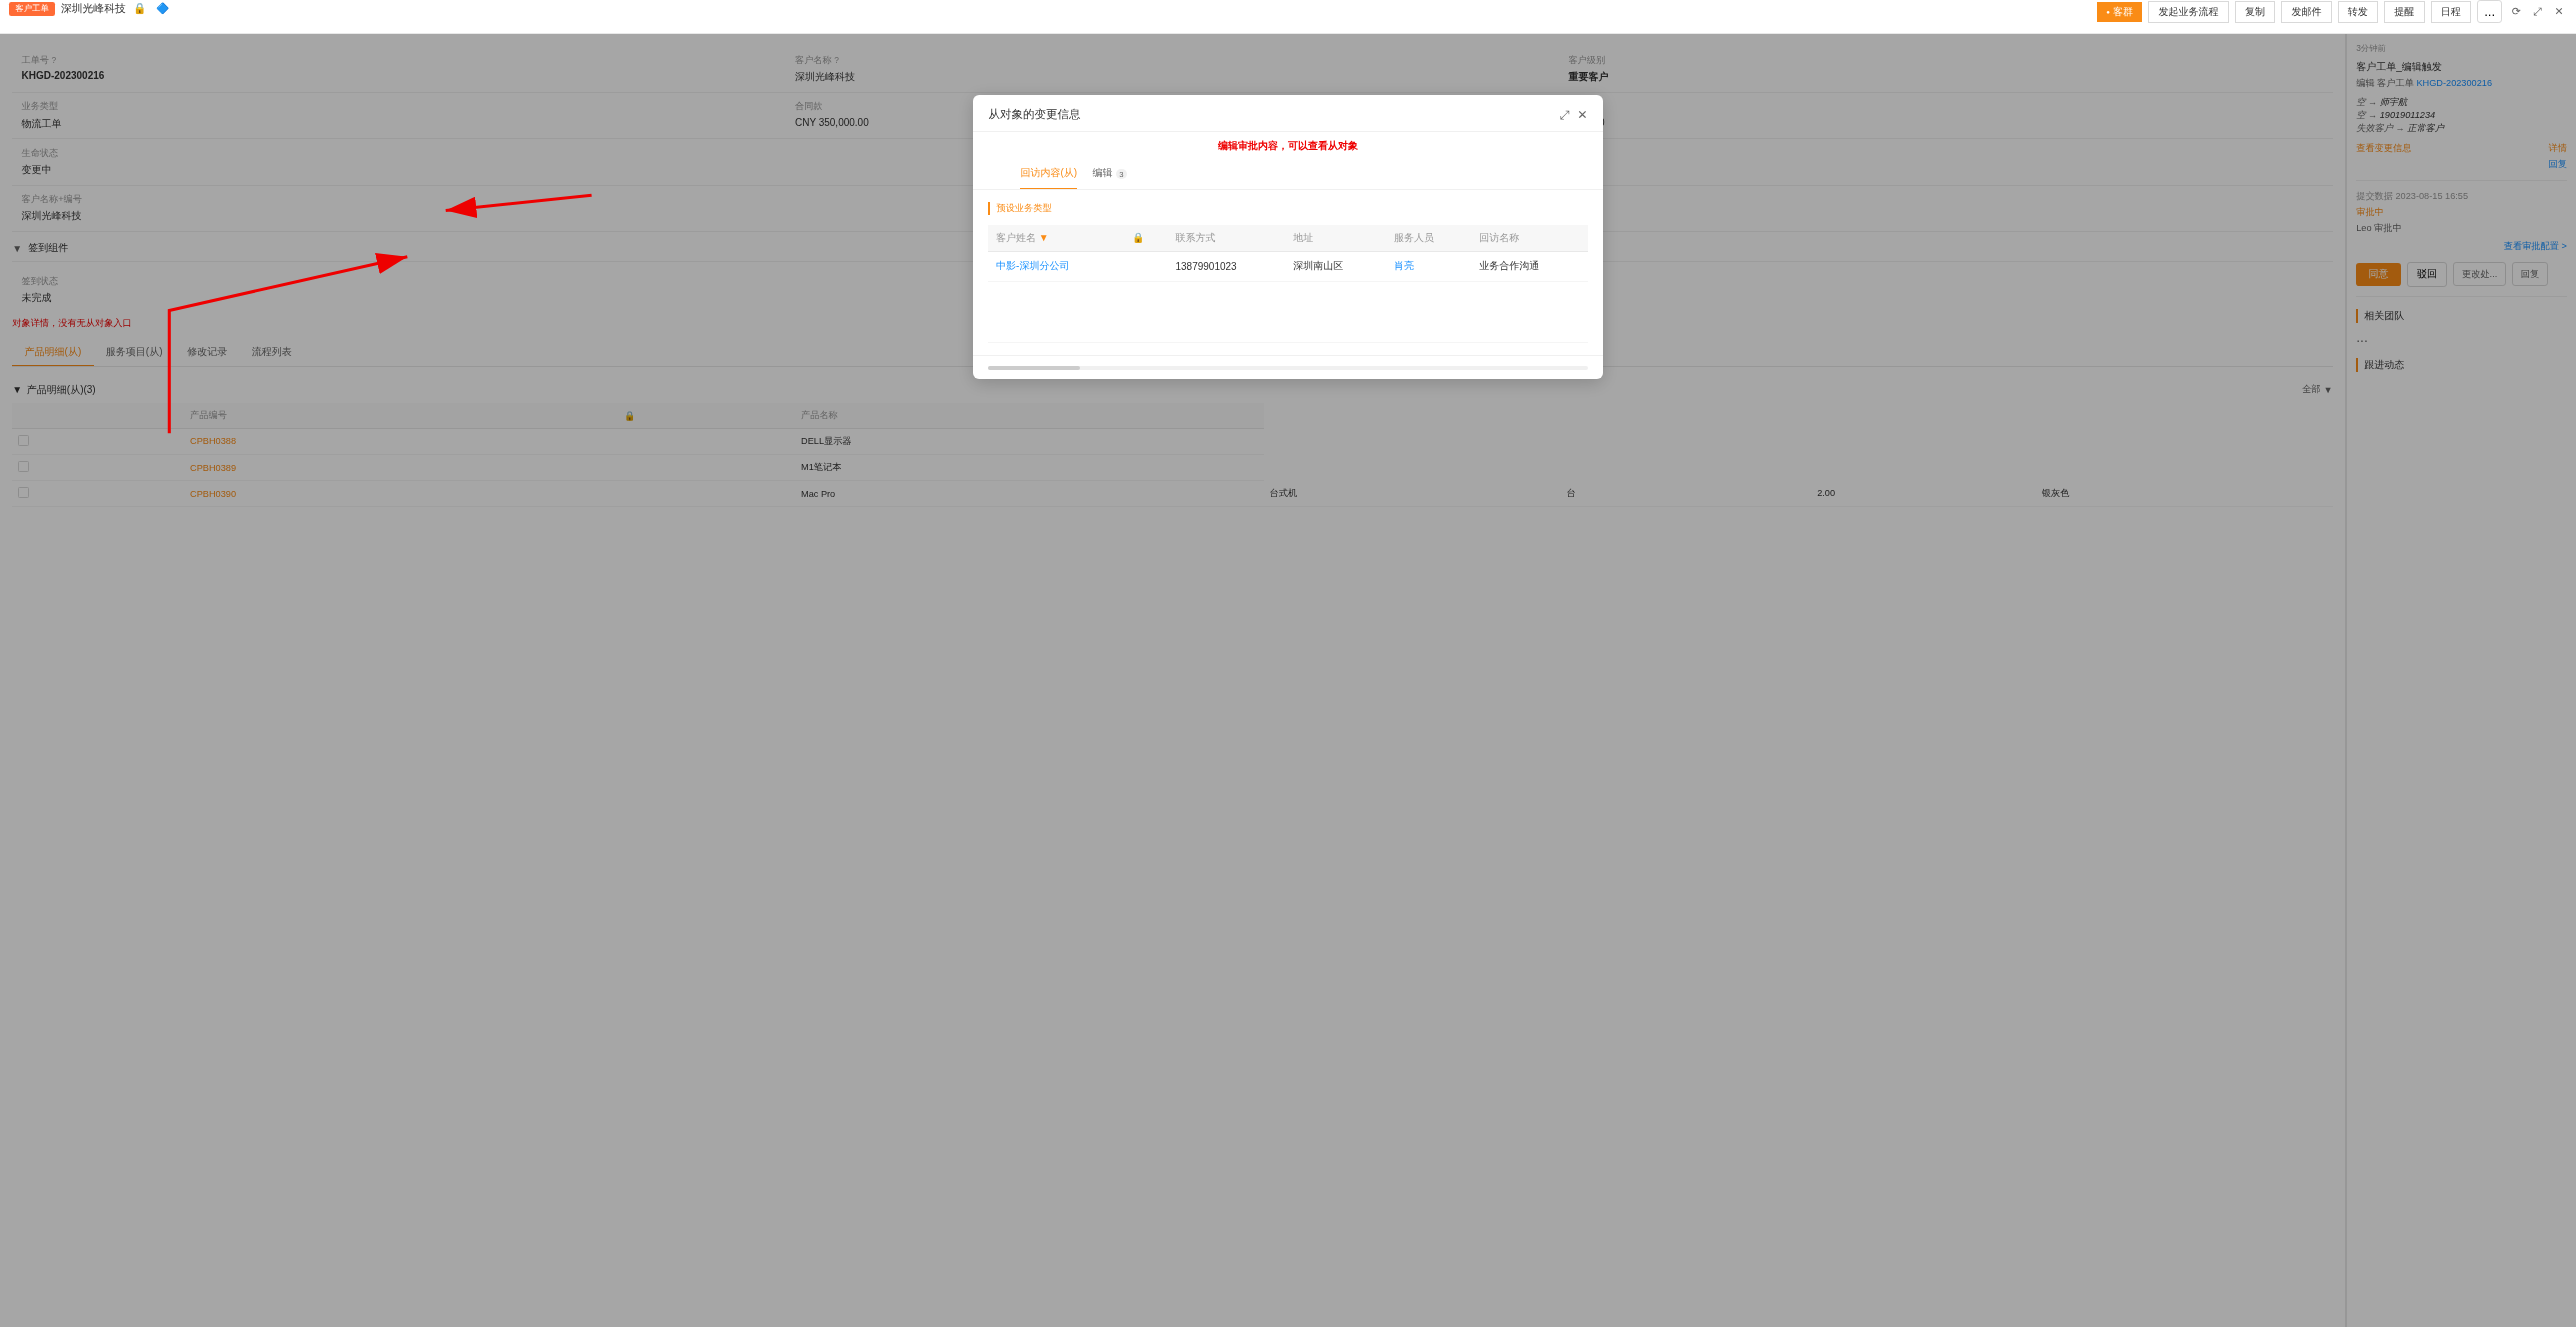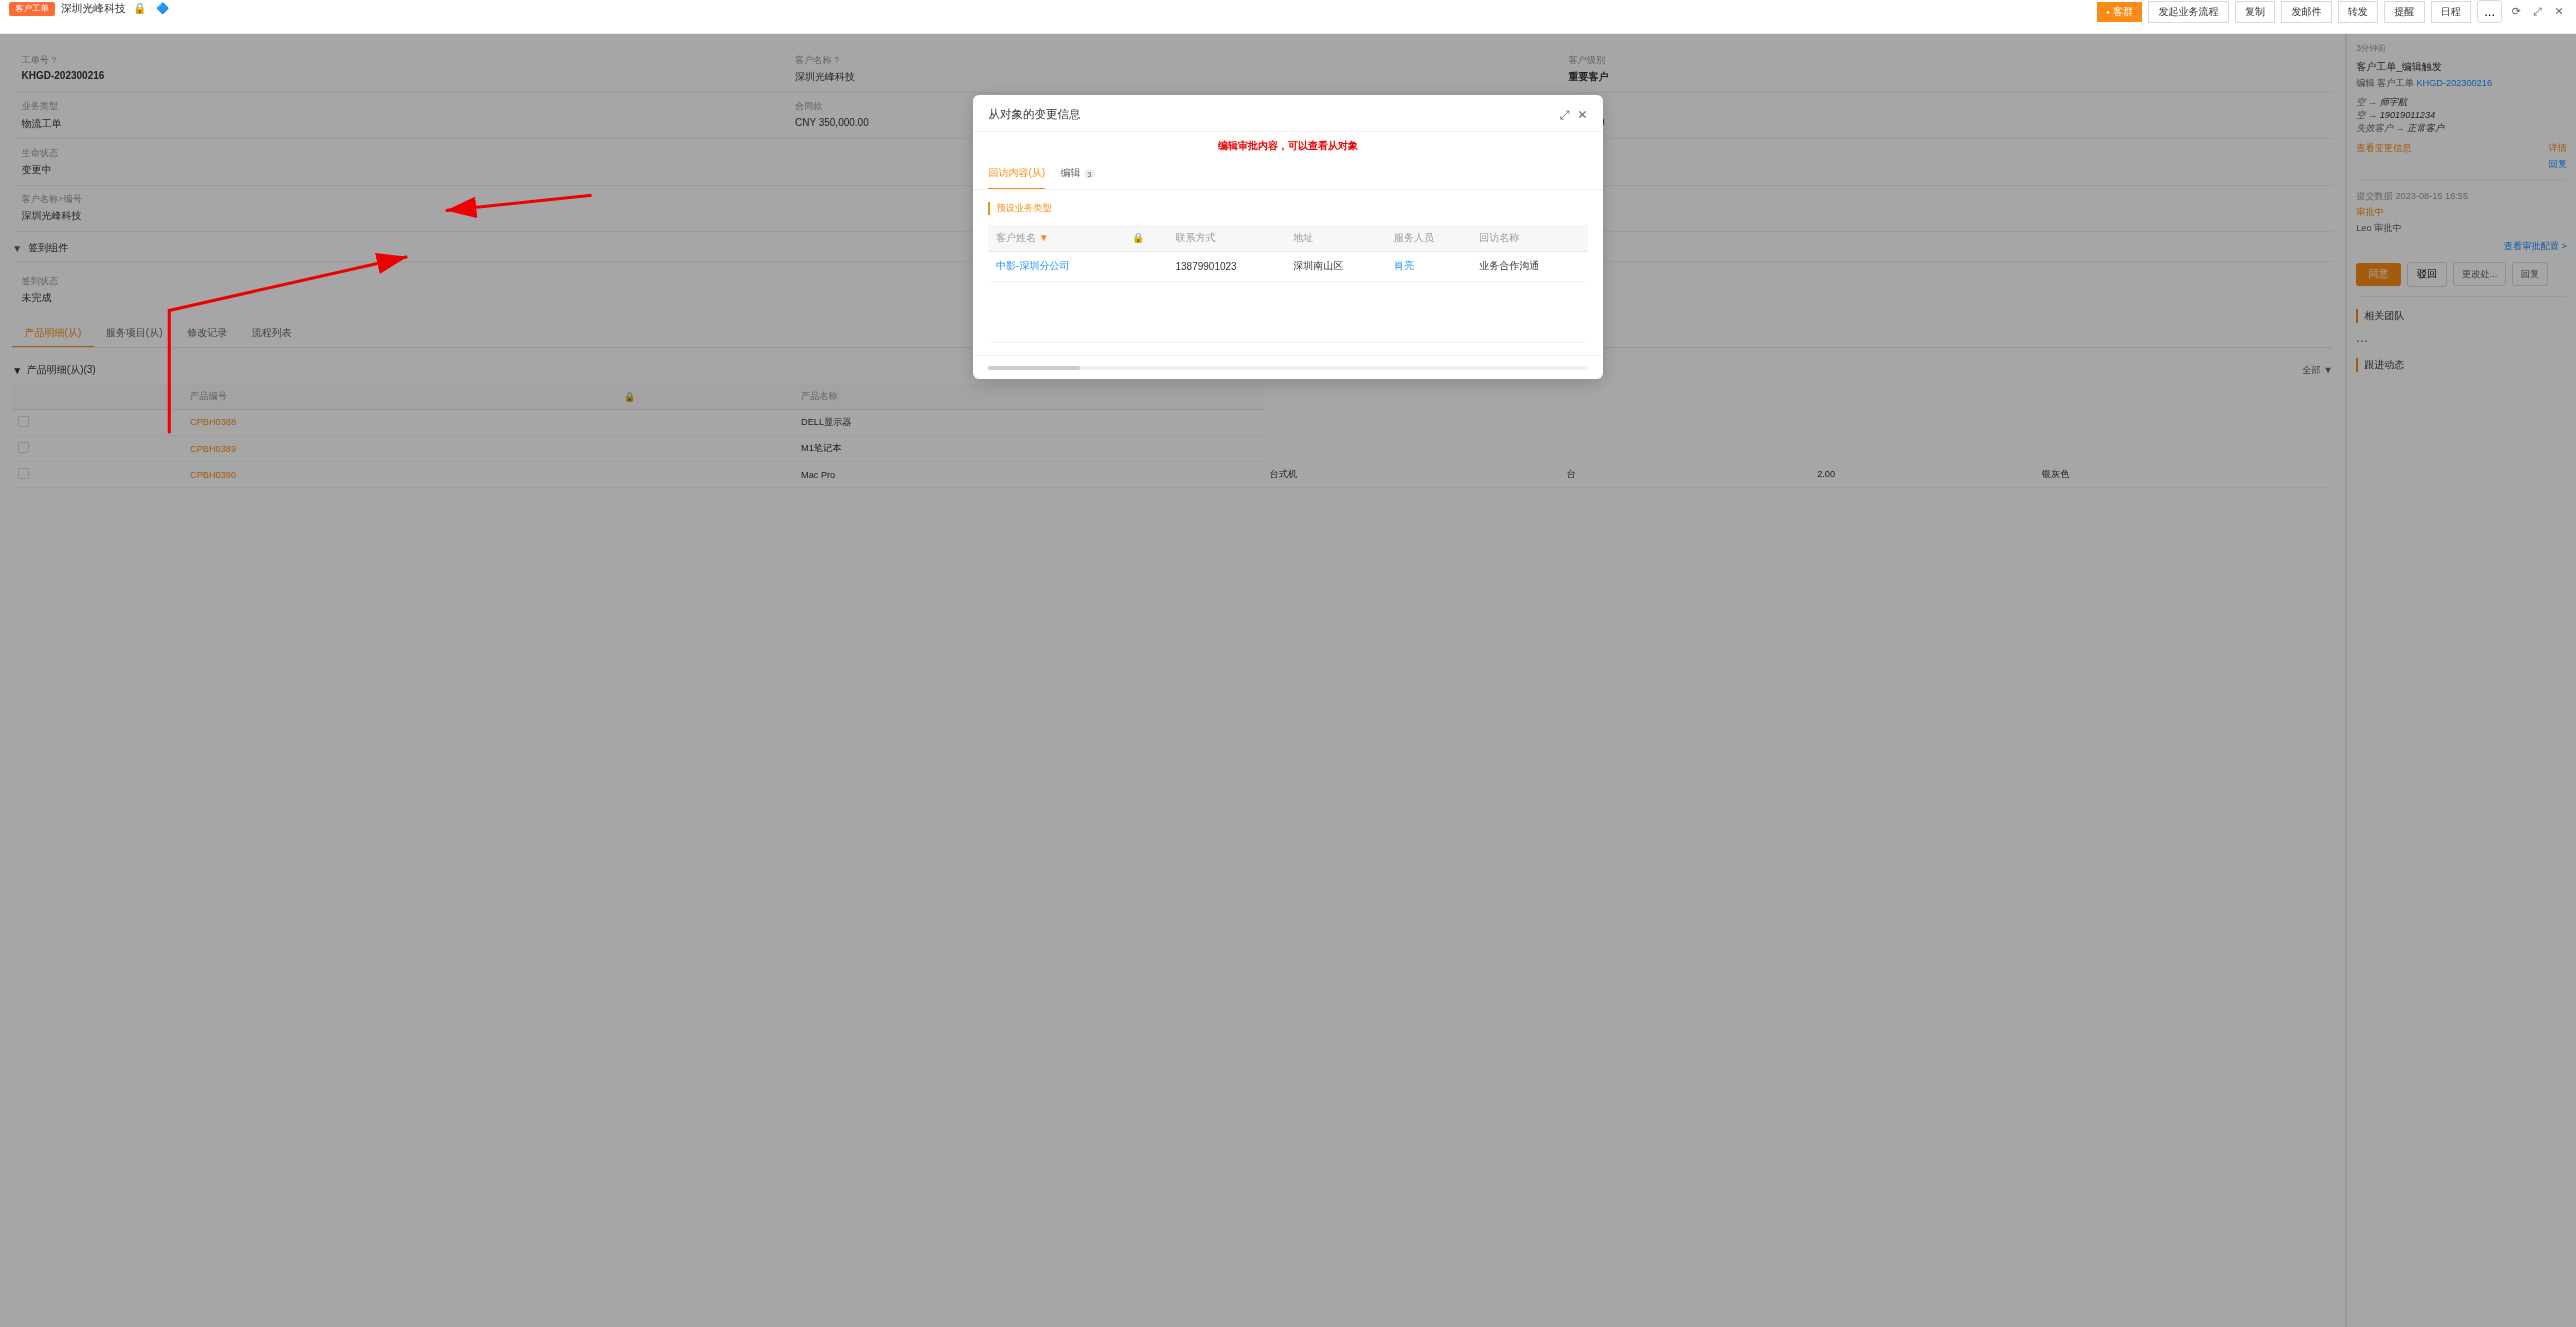--- a/index.html
+++ b/index.html
@@ -142,21 +142,21 @@
     }
     .modal-title { font-size: 11.5px; font-weight: 500; }
     .modal-header-icons { display: flex; gap: 7.7px; align-items: center; }
     .modal-icon-btn { cursor: pointer; color: #666; font-size: 12.3px; }
 
     .modal-tabs { display: flex; gap: 0; padding: 0 15.4px; border-bottom: 0.8px solid #f0f0f0; }
     .modal-tab {
       padding: 7.7px 0; margin-right: 15.4px; font-size: 10px; cursor: pointer;
       color: #666; border-bottom: 1.5px solid transparent;
     }
-    .modal-tab.active { color: #fa8c16; border-bottom-color: #fa8c16; font-weight: 500; }
+    .modal-tab.active { color: #fa8c16; border-bottom-color: #fa8c16; font-weight: 500; margin-left: 32px; }
     .modal-tab .badge-gray {
       background: #f0f0f0; color: #666; font-size: 7.7px;
       padding: 0.8px 3.8px; border-radius: 6.1px; margin-left: 3.1px;
     }
 
     .modal-body { padding: 12.3px 15.4px; }
 
     .preset-label {
       font-size: 9.2px; color: #fa8c16;
       border-left: 2.3px solid #fa8c16; padding-left: 6.1px;
@@ -268,20 +268,21 @@
     </div>
     <div class="checkin-row">
       <div style="display:flex; gap:61px; padding: 0 9.2px;">
         <div>
           <div class="checkin-label">签到状态</div>
           <div class="checkin-value">未完成</div>
         </div>
       </div>
     </div>
 
+    <div class="annotation-red">对象详情，没有无从对象入口</div>
 
     <div class="tabs-bar">
       <div class="tab-item active">产品明细(从)</div>
       <div class="tab-item">服务项目(从)</div>
       <div class="tab-item">修改记录</div>
       <div class="tab-item">流程列表</div>
     </div>
 
     <div class="product-section">
       <div class="product-header">

